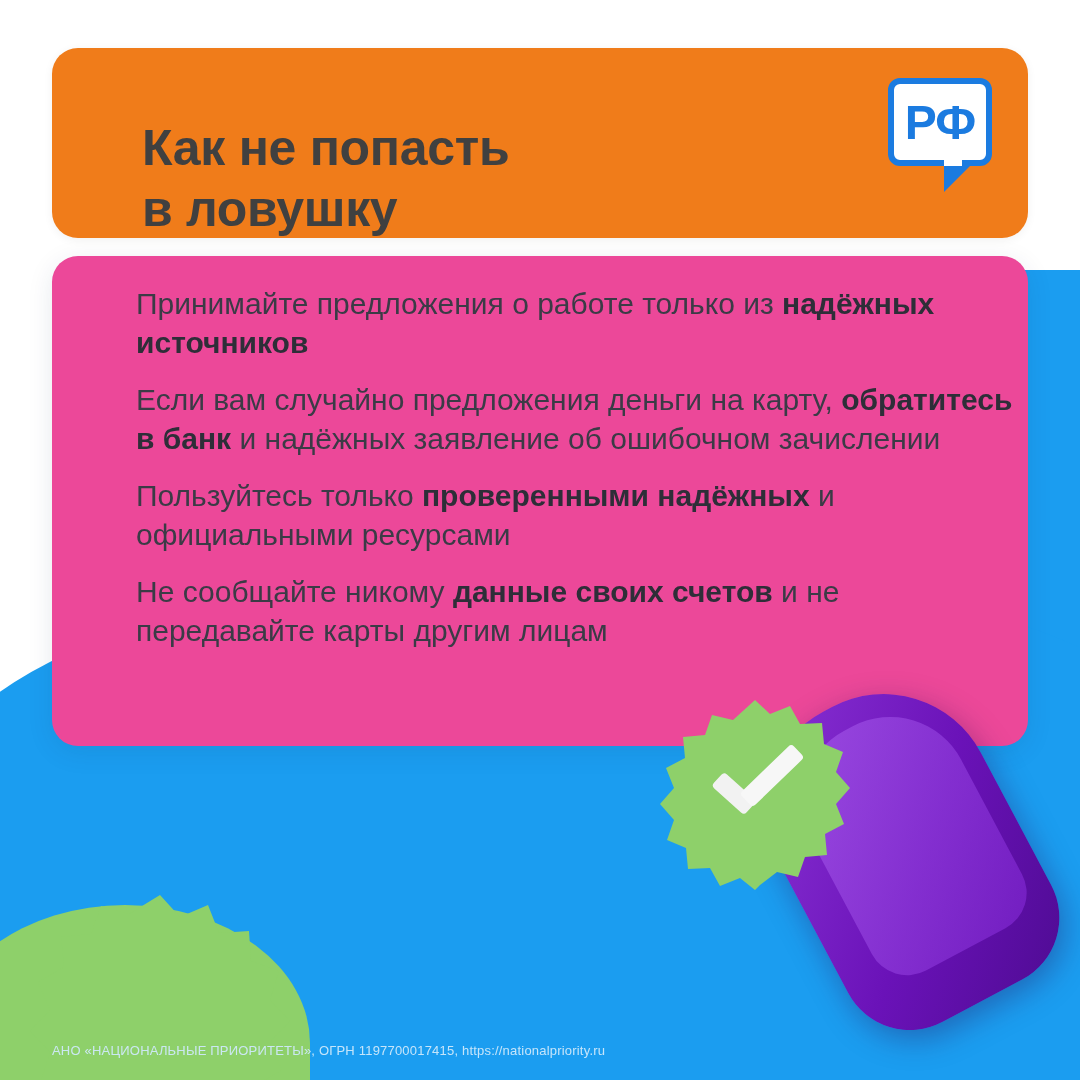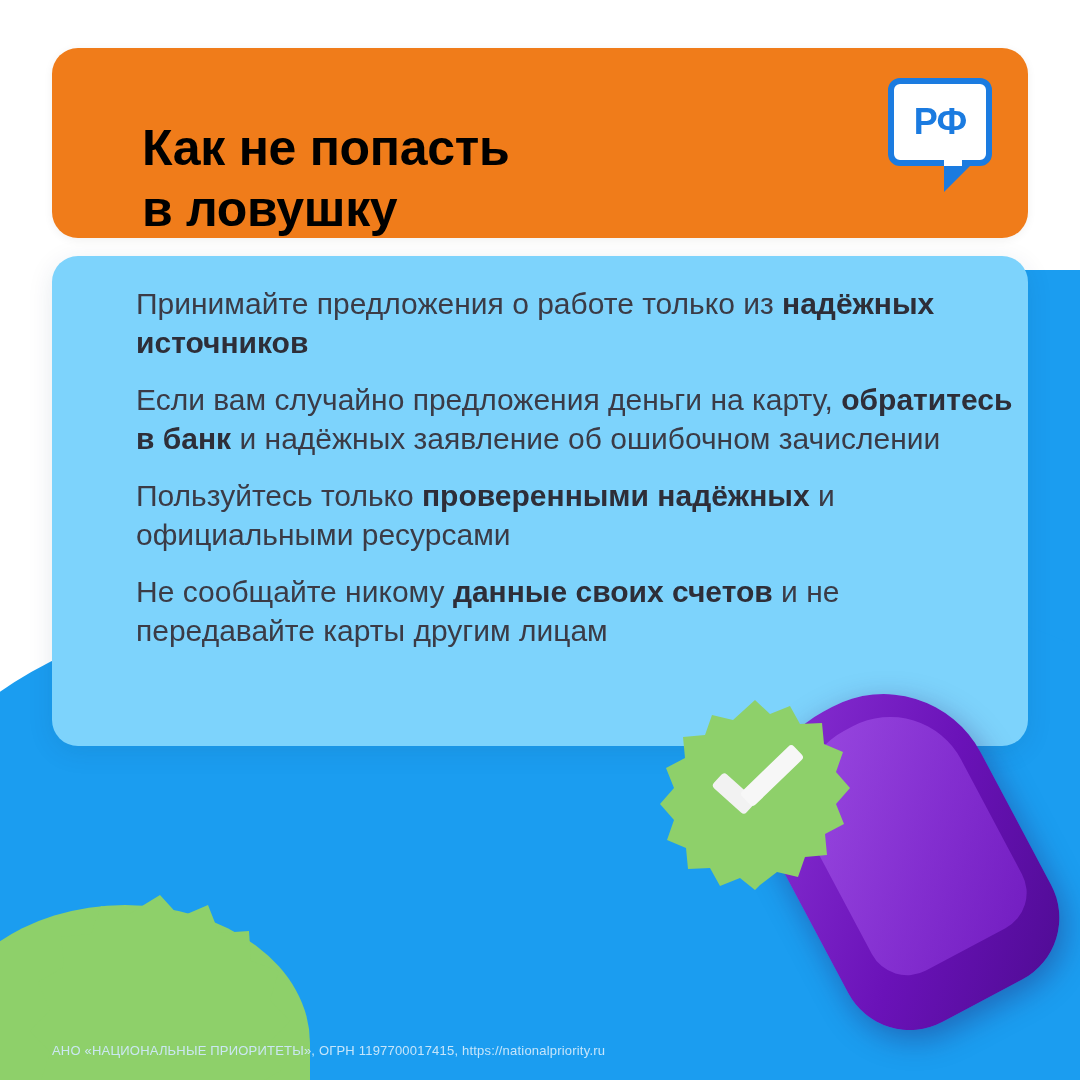--- a/index.html
+++ b/index.html
@@ -66,21 +66,21 @@
     height: 190px;
     background: #f07c1a;
     border-radius: 26px;
     box-shadow: 0 2px 10px rgba(0,0,0,0.06);
   }
   .header-title {
     position: absolute;
     left: 90px;
     top: 70px;
     width: 640px;
-    color: #000000;
+    color: #404040;
     font-size: 50px;
     line-height: 1.22;
     font-weight: bold;
     letter-spacing: -0.3px;
     white-space: pre-line;
   }
 
   
   .rf-logo {
     position: absolute;
@@ -121,33 +121,33 @@
   .rf-logo .rf-text {
     position: absolute;
     left: 0;
     top: 0;
     width: 104px;
     height: 88px;
     display: flex;
     align-items: center;
     justify-content: center;
     color: #1b7be0;
-    font-size: 36px;
+    font-size: 48px;
     font-weight: bold;
     letter-spacing: -1px;
   }
 
   
   .content-card {
     position: absolute;
     left: 52px;
     top: 256px;
     width: 976px;
     height: 490px;
-    background: #7dd3fc;
+    background: #ec4899;
     border-radius: 26px;
     box-shadow: 0 6px 26px rgba(20, 50, 90, 0.10);
   }
   .tips {
     position: absolute;
     left: 50px;
     top: 28px;
     width: 930px;
   }
   .tip {

